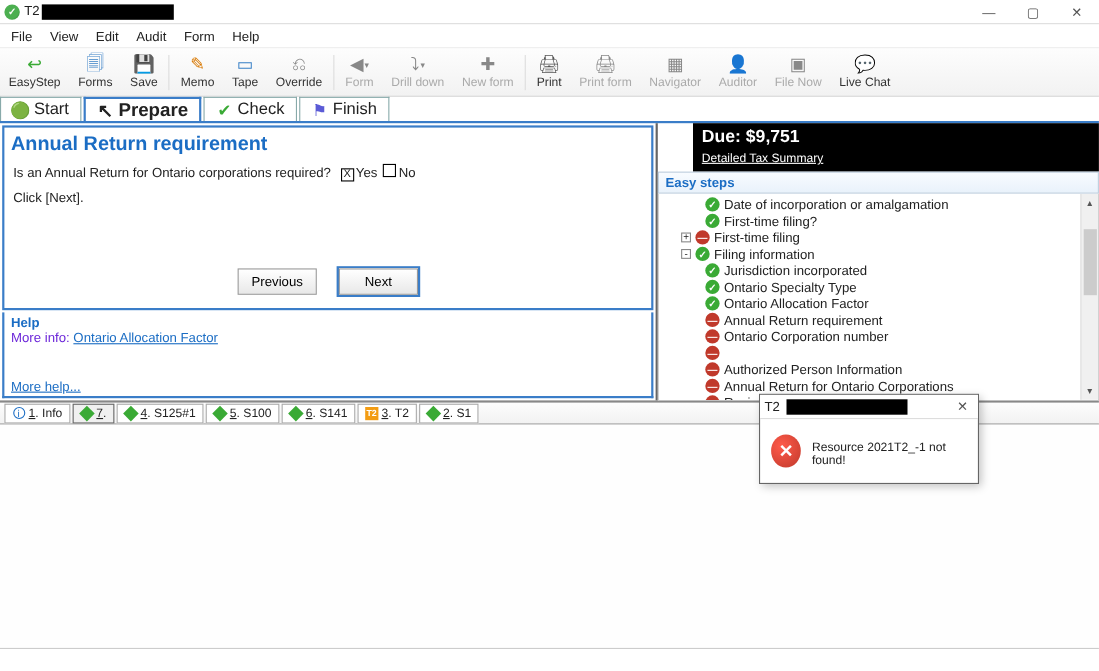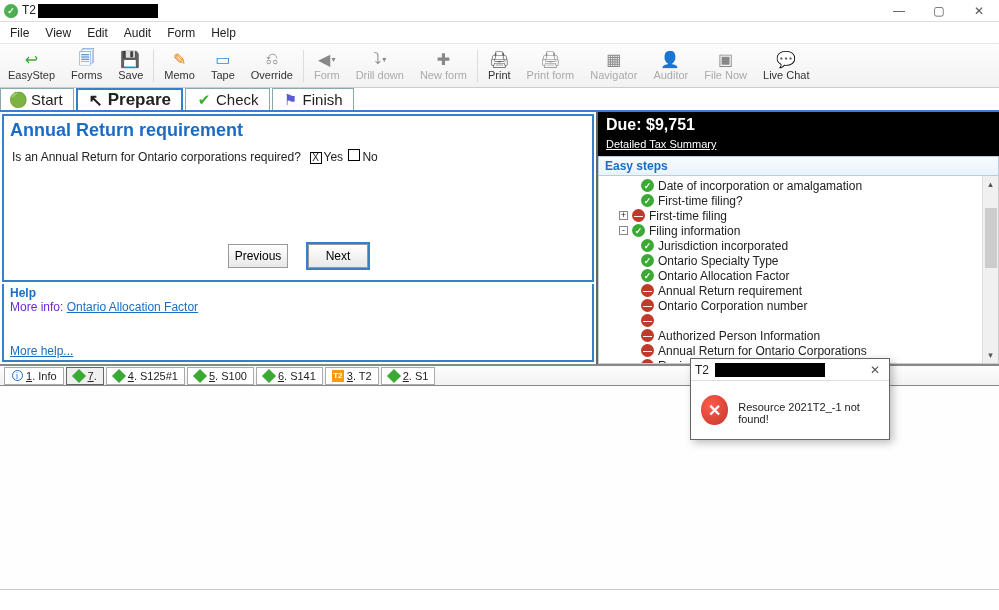--- a/index.html
+++ b/index.html
@@ -39,30 +39,30 @@
   .leftcol { width: 598px; border-right:2px solid #666; display:flex; flex-direction:column;}
   .rightcol { flex:1; display:flex; flex-direction:column;}
 
   .panel { border:2px solid #3a7dc8; margin:2px;}
   .panel-main{flex:1; display:flex; flex-direction:column;}
   .panel-title{color:#1b6dc4;font-size:18px;font-weight:bold;padding:4px 6px;}
   .panel-body{padding:4px 8px;font-size:12px;flex:1;}
   .qrow{margin-bottom:8px;}
   .cbx{display:inline-block;width:12px;height:12px;border:1px solid #000;text-align:center;line-height:10px;font-size:10px;margin:0 2px;}
   .navbtns{display:flex;justify-content:center;gap:20px;padding:12px 0;}
-  .navbtn{width:60px;height:24px;border:1px solid #999;background:linear-gradient(#fff,#e8e8e8);font-size:12px;cursor:pointer;}
+  .navbtn{width:72px;height:24px;border:1px solid #999;background:linear-gradient(#fff,#e8e8e8);font-size:12px;cursor:pointer;}
   .navbtn.primary{box-shadow:0 0 0 2px #3a7dc8;}
 
   .helppanel{border:2px solid #3a7dc8;border-top:none;margin:0 2px 2px 2px;padding:2px 6px;}
   .helppanel .hl{color:#1b6dc4;font-weight:bold;}
   .helppanel a{color:#1b6dc4;text-decoration:underline;cursor:pointer;}
   .morehelp{color:#1b6dc4;margin-top:30px;display:block;}
 
   
-  .duebar{background:#000;color:#fff;padding:4px 8px;font-size:16px;font-weight:bold;}
+  .duebar{background:#000;color:#fff;padding:4px 8px;font-size:16px;font-weight:bold;margin-left:32px;}
   .dtslink{color:#fff;text-decoration:underline;font-size:11px;font-weight:normal;}
   .easyhdr{background:linear-gradient(#f8fbff,#e9f2fb);border:1px solid #bcd;padding:2px 6px;color:#1b6dc4;font-weight:bold;font-size:12px;}
   .tree{flex:1;overflow-y:auto;background:#fff;border:1px solid #ccc;border-top:none;font-size:12px;padding:2px 0;position:relative;}
   .trow{display:flex;align-items:center;height:15px;padding-left:6px;white-space:nowrap;}
   .exp{width:9px;height:9px;border:1px solid #888;display:inline-flex;align-items:center;justify-content:center;font-size:9px;line-height:7px;margin-right:4px;background:#fff;}
   .sicn{width:13px;height:13px;border-radius:50%;margin-right:4px;display:inline-flex;align-items:center;justify-content:center;font-size:9px;color:#fff;font-weight:bold;}
   .ok{background:#3aaa35;}
   .bad{background:#c0392b;}
   .ind1{padding-left:20px;}
   .ind2{padding-left:42px;}
@@ -203,20 +203,21 @@
 <div class="cols">
   <div class="leftcol">
     <div class="panel panel-main">
       <div class="panel-title">Annual Return requirement</div>
       <div class="panel-body">
         <div class="qrow">
           <span>Is an Annual Return for Ontario corporations required?</span>&nbsp;
           <span class="cbx">X</span><span>Yes</span>
           <span class="cbx"></span><span>No</span>
         </div>
+        <div>Click [Next].</div>
       </div>
       <div class="navbtns">
         <button class="navbtn">Previous</button>
         <button class="navbtn primary">Next</button>
       </div>
     </div>
     <div class="helppanel">
       <div class="hl">Help</div>
       <span style="color:#6d28d9">More info:</span>
       <a>Ontario Allocation Factor</a>

